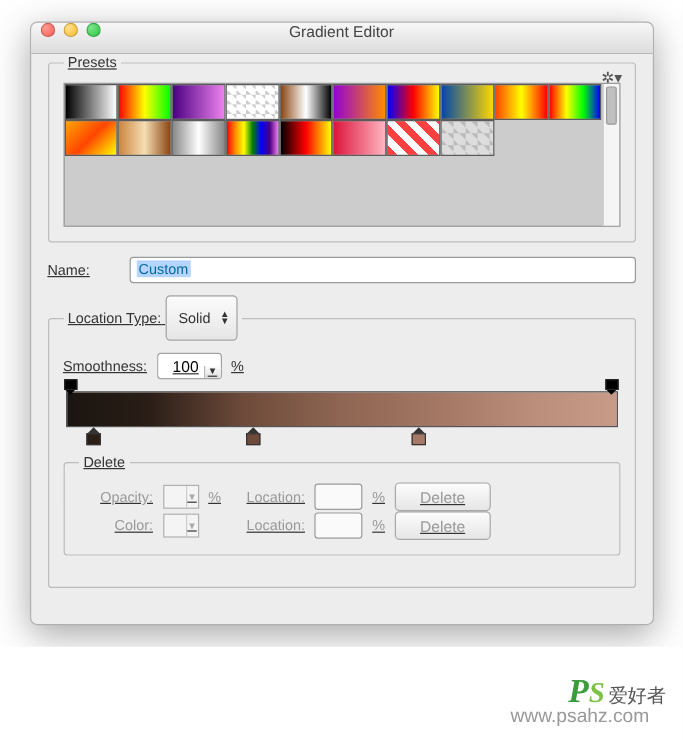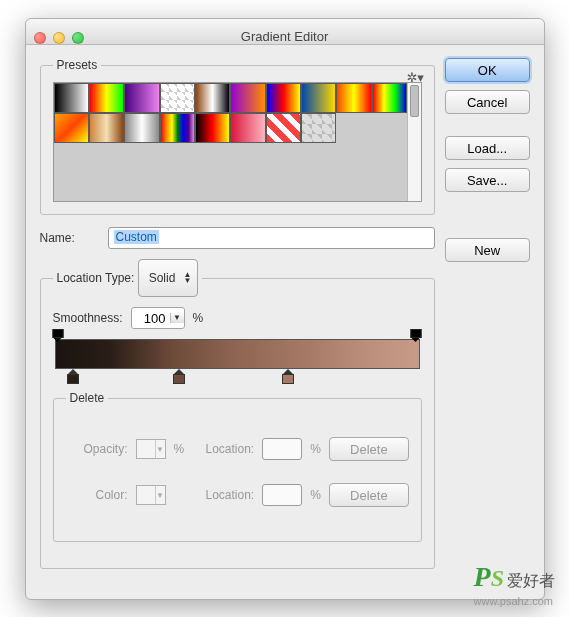--- a/index.html
+++ b/index.html
@@ -1,63 +1,63 @@
 <!DOCTYPE html>
 <html><head>
 <meta charset="utf-8">
 <style>
 * { box-sizing: border-box; margin: 0; padding: 0; }
 body { font-family: "Lucida Grande", "Helvetica Neue", Arial, sans-serif; font-size: 12px; background: #fff; color: #333; }
 .window { width: 520px; margin: 18px auto; background: #ededed; border: 1px solid #b0b0b0; border-radius: 6px; box-shadow: 0 8px 30px rgba(0,0,0,0.35); }
-.titlebar { height: 26px; background: linear-gradient(#f7f7f7,#dcdcdc); border-bottom: 1px solid #b8b8b8; border-radius: 6px 6px 0 0; display: flex; align-items: flex-end; padding: 0 8px; position: relative; }
+.titlebar { height: 26px; background: linear-gradient(#f7f7f7,#dcdcdc); border-bottom: 1px solid #b8b8b8; border-radius: 6px 6px 0 0; display: flex; align-items: flex-start; padding: 0 8px; position: relative; }
 .traffic { display: flex; gap: 7px; }
 .dot { width: 12px; height: 12px; border-radius: 50%; border: 1px solid rgba(0,0,0,0.2); }
 .dot.red { background: radial-gradient(circle at 30% 30%, #ff9a92, #ff5f56); }
 .dot.yellow { background: radial-gradient(circle at 30% 30%, #ffe08a, #ffbd2e); }
 .dot.green { background: radial-gradient(circle at 30% 30%, #7de28c, #27c93f); }
 .title { position: absolute; left: 0; right: 0; text-align: center; font-size: 13px; color: #444; }
-.body { padding: 13px 14px 18px 14px; display: flex; gap: 10px; }
+.body { padding: 0 14px 18px 14px; display: flex; gap: 10px; text-decoration: underline; }
 .left { flex: 1; }
 .right { width: 100px; display: flex; flex-direction: column; gap: 8px; }
 .btn { background: linear-gradient(#fcfcfc,#e6e6e6); border: 1px solid #a8a8a8; border-radius: 4px; height: 24px; font-size: 13px; cursor: pointer; }
 .btn.ok { background: linear-gradient(#e0efff,#9cc3f0); border-color: #5a8fc9; box-shadow: 0 0 0 2px rgba(100,160,240,0.35); font-weight: 500; }
 fieldset { border: 1px solid #bdbdbd; border-radius: 3px; padding: 10px 12px 12px 12px; margin-bottom: 12px; position: relative; }
 legend { font-size: 12px; padding: 0 4px; color: #333; }
 .gear { position: absolute; right: 10px; top: -2px; font-size: 13px; color: #555; cursor: pointer; }
 .presets-box { background: #ccc; border: 1px solid #9a9a9a; height: 120px; position: relative; display: flex; }
 .swatch-grid { width: calc(100% - 14px); display: grid; grid-template-columns: repeat(10, 1fr); grid-auto-rows: 30px; gap: 0; align-content: start; }
 .swatch { border: 1px solid #5a5a5a; }
 .scroll { width: 14px; background: #f5f5f5; border-left: 1px solid #bbb; position: relative; }
 .scroll::before { content:""; position:absolute; top:2px; left:2px; right:2px; height:30px; background:#c0c0c0; border:1px solid #999; border-radius:2px; }
 .row { display: flex; align-items: center; gap: 8px; margin-bottom: 10px; }
 .label { width: 60px; text-align: left; }
 input[type=text] { height: 22px; border: 1px solid #9a9a9a; border-radius: 3px; padding: 0 6px; font-size: 13px; background: #fff; }
 .name-input { flex: 1; }
 .sel-highlight { background: #b5d5ff; color: #0369a1; padding: 0 2px; }
 .dropdown { display: inline-flex; align-items: center; background: linear-gradient(#fcfcfc,#e6e6e6); border: 1px solid #a3a3a3; border-radius: 4px; height: 38px; padding: 0 6px 0 10px; gap: 8px; cursor: pointer; }
 .arrows { font-size: 8px; line-height: 6px; display: flex; flex-direction: column; }
-.spinner { display: inline-flex; align-items: center; border: 1px solid #a3a3a3; border-radius: 3px; background: #fff; height: 22px; }
+.spinner { display: inline-flex; align-items: flex-end; border: 1px solid #a3a3a3; border-radius: 3px; background: #fff; height: 22px; }
 .spinner input { border: none; width: 38px; text-align: right; padding-right: 4px; height: 20px; }
 .spinner .arr { width: 14px; background: linear-gradient(#fcfcfc,#e0e0e0); border-left: 1px solid #bbb; font-size: 8px; text-align: center; line-height: 10px; }
 .grad-area { position: relative; margin: 8px 2px 22px 2px; }
 .grad-bar { height: 30px; border: 1px solid #555; background: linear-gradient(90deg, #1a1410 0%, #2a1e17 15%, #6d4a3a 32%, #8f6653 50%, #a67a66 70%, #bb8e7b 85%, #c89a88 100%); }
 .ostop { position: absolute; top: -10px; width: 11px; height: 10px; transform: translateX(-50%); }
 .ostop::before { content:""; display:block; width: 9px; height: 7px; background:#000; border:1px solid #222; }
 .ostop::after { content:""; display:block; width:0; height:0; border-left:4px solid transparent; border-right:4px solid transparent; border-top:4px solid #000; margin-left:1px; }
 .cstop { position: absolute; bottom: -12px; width: 12px; height: 12px; transform: translateX(-50%); }
 .cstop::before { content:""; display:block; width:0; height:0; border-left:5px solid transparent; border-right:5px solid transparent; border-bottom:5px solid #333; margin-left:1px; }
 .cstop::after { content:""; display:block; width:10px; height:8px; border:1px solid #333; background: var(--c); }
-.stops-row { display: flex; align-items: center; gap: 8px; margin: 22px 0; }
+.stops-row { display: flex; align-items: center; gap: 8px; margin: 0 0; }
 .stops-row .lbl { width: 62px; text-align: right; color: #999; }
 .stops-row .pct { color: #999; }
 .stops-row input { width: 40px; background: #fafafa; color: #999; }
 .stops-row .btn { width: 80px; color: #999; }
 .color-well { width: 30px; height: 20px; border: 1px solid #b0b0b0; background: #f4f4f4; display: inline-flex; }
 .color-well .arr { width: 10px; margin-left: auto; border-left: 1px solid #ccc; display:flex; align-items:center; justify-content:center; font-size:8px; color:#aaa; }
-.watermark { position: fixed; right: 16px; bottom: 10px; font-size: 11px; color: #999; }
+.watermark { position: fixed; right: 28px; bottom: 10px; font-size: 16px; color: #999; }
 .logo { position: fixed; right: 14px; bottom: 24px; font-family: Georgia, serif; }
 .logo .p { color:#3a9c3a; font-size:28px; font-weight:bold; font-style:italic; }
 .logo .s { color:#7cc247; font-size:24px; font-weight:bold; font-style:italic; }
 .logo .cn { font-size:16px; color:#555; }
 </style>
 </head>
 <body>
 
 <div class="window">
   <div class="titlebar">
@@ -158,28 +158,19 @@
             <span class="pct" style="visibility:hidden;">%</span>
             <span class="lbl">Location:</span>
             <input type="text" disabled="" style="">
             <span class="pct">%</span>
             <button class="btn" disabled="">Delete</button>
           </div>
         </fieldset>
       </fieldset>
     </div>
 
-    <div class="right">
-      <button class="btn ok">OK</button>
-      <button class="btn">Cancel</button>
-      <div style="height:6px;"></div>
-      <button class="btn">Load...</button>
-      <button class="btn">Save...</button>
-      <div style="height:30px;"></div>
-      <button class="btn">New</button>
-    </div>
   </div>
 </div>
 
 <div class="logo">
   <span class="p">P</span><span class="s">S</span> <span class="cn">爱好者</span>
 </div>
 <div class="watermark">www.psahz.com</div>
 
 </body></html>

